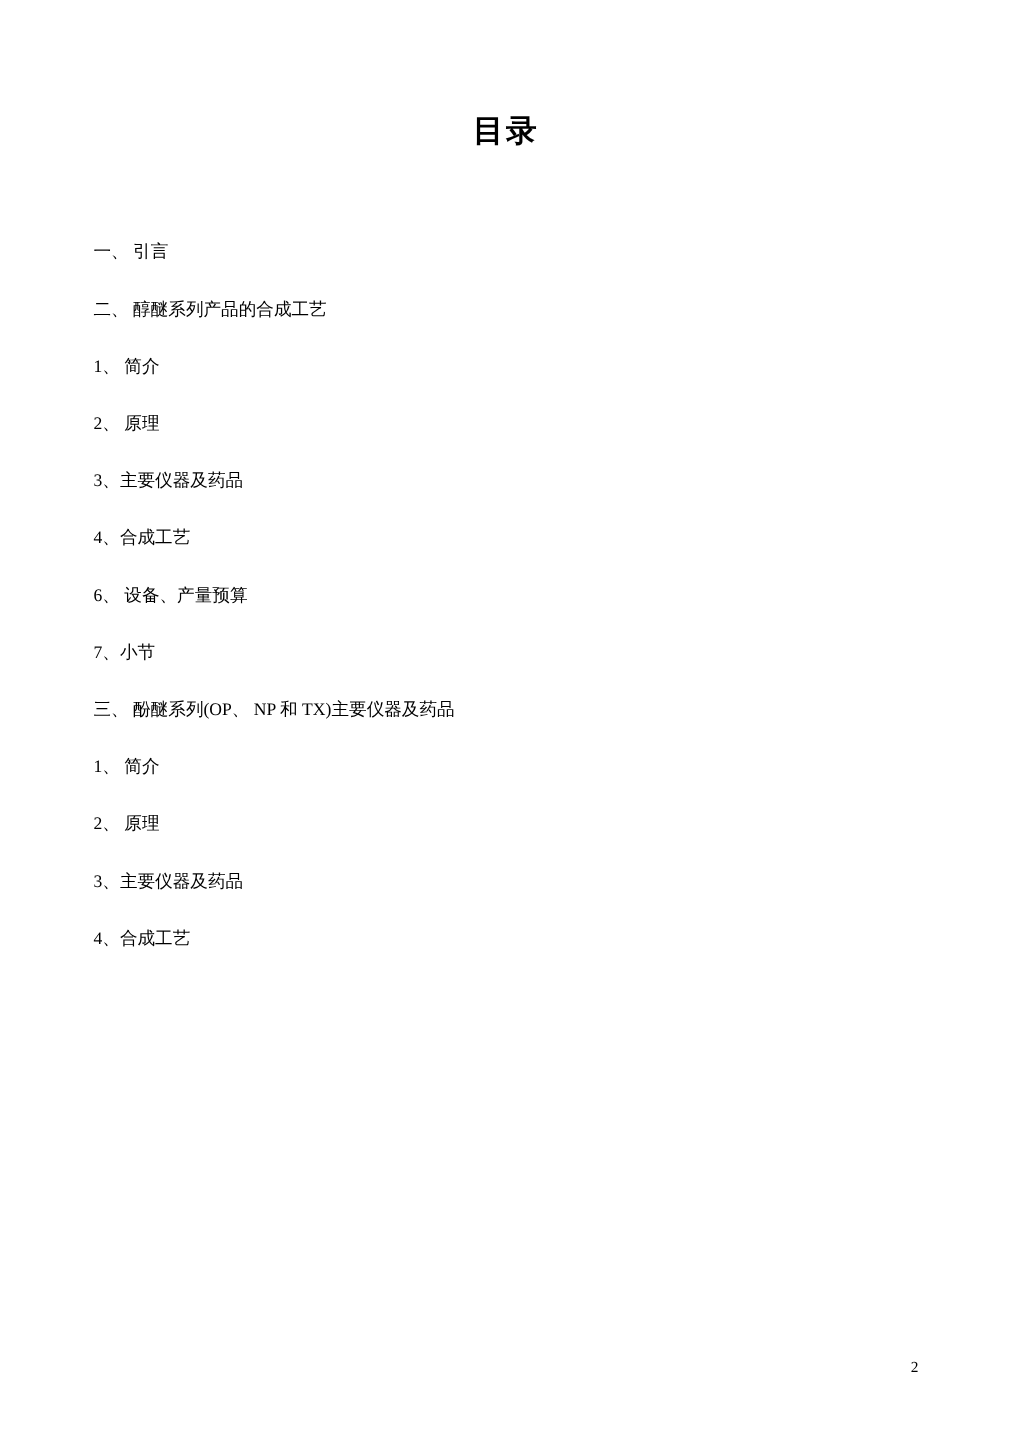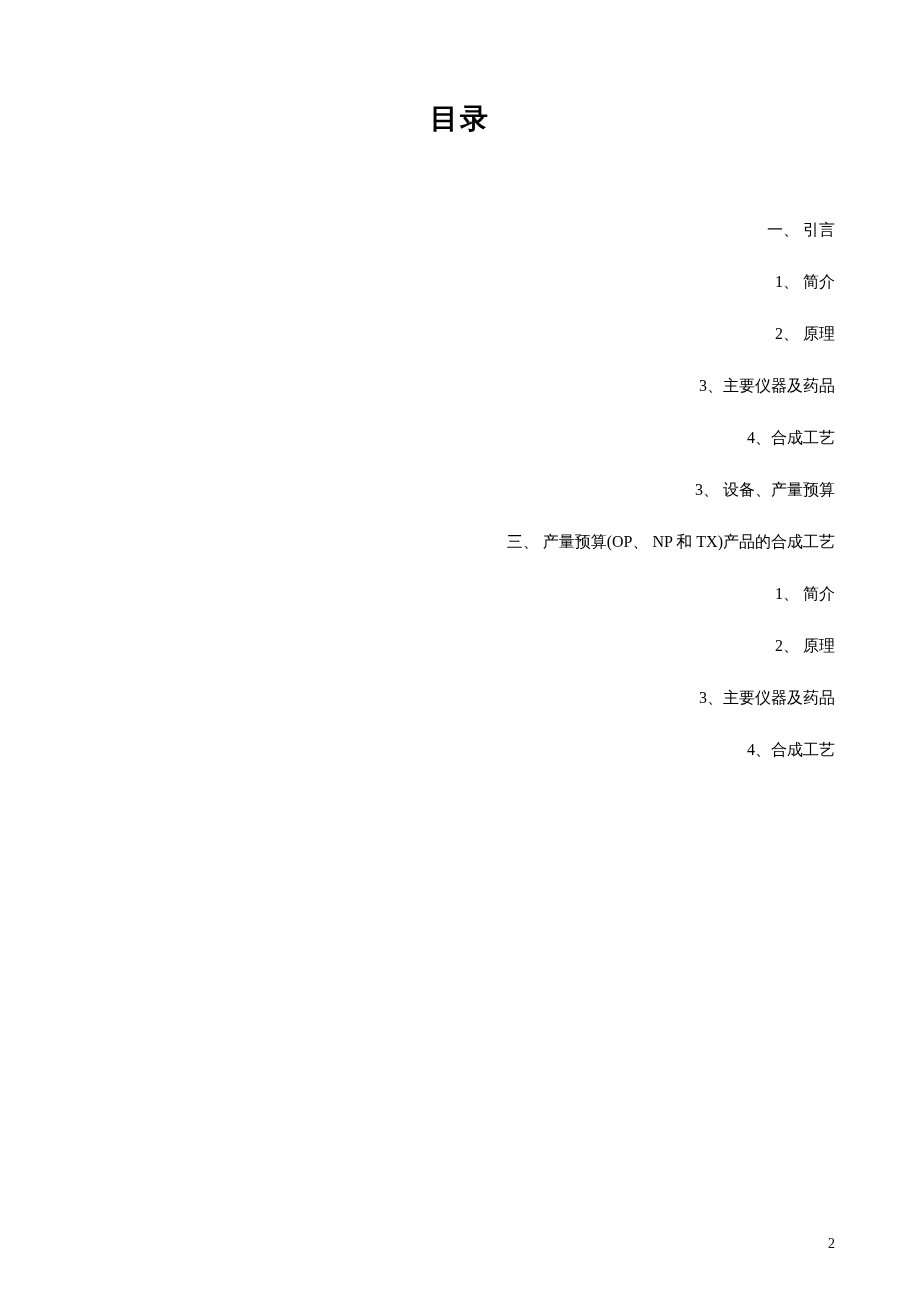--- a/index.html
+++ b/index.html
@@ -20,21 +20,20 @@
     }
     .title {
       text-align: center;
       font-size: 28px;
       font-weight: bold;
       margin-bottom: 80px;
       letter-spacing: 2px;
     }
     .toc-list {
       list-style: none;
-      text-align: right;
     }
     .toc-item {
       font-size: 16px;
       line-height: 1.5;
       margin-bottom: 28px;
       color: #000;
     }
     .page-number {
       position: absolute;
       bottom: 50px;
@@ -43,25 +42,27 @@
       color: #000;
     }
   </style>
 </head>
 <body>
 
 <div class="page">
   <h1 class="title">目录</h1>
   <ul class="toc-list">
     <li class="toc-item">一、 引言</li>
+    <li class="toc-item">二、 醇醚系列产品的合成工艺</li>
     <li class="toc-item">1、 简介</li>
     <li class="toc-item">2、 原理</li>
     <li class="toc-item">3、主要仪器及药品</li>
     <li class="toc-item">4、合成工艺</li>
-    <li class="toc-item">3、 设备、产量预算</li>
-    <li class="toc-item">三、 产量预算(OP、 NP 和 TX)产品的合成工艺</li>
+    <li class="toc-item">6、 设备、产量预算</li>
+    <li class="toc-item">7、小节</li>
+    <li class="toc-item">三、 酚醚系列(OP、 NP 和 TX)主要仪器及药品</li>
     <li class="toc-item">1、 简介</li>
     <li class="toc-item">2、 原理</li>
     <li class="toc-item">3、主要仪器及药品</li>
     <li class="toc-item">4、合成工艺</li>
   </ul>
 </div>
 <div class="page-number">2</div>
 
 </body></html>

